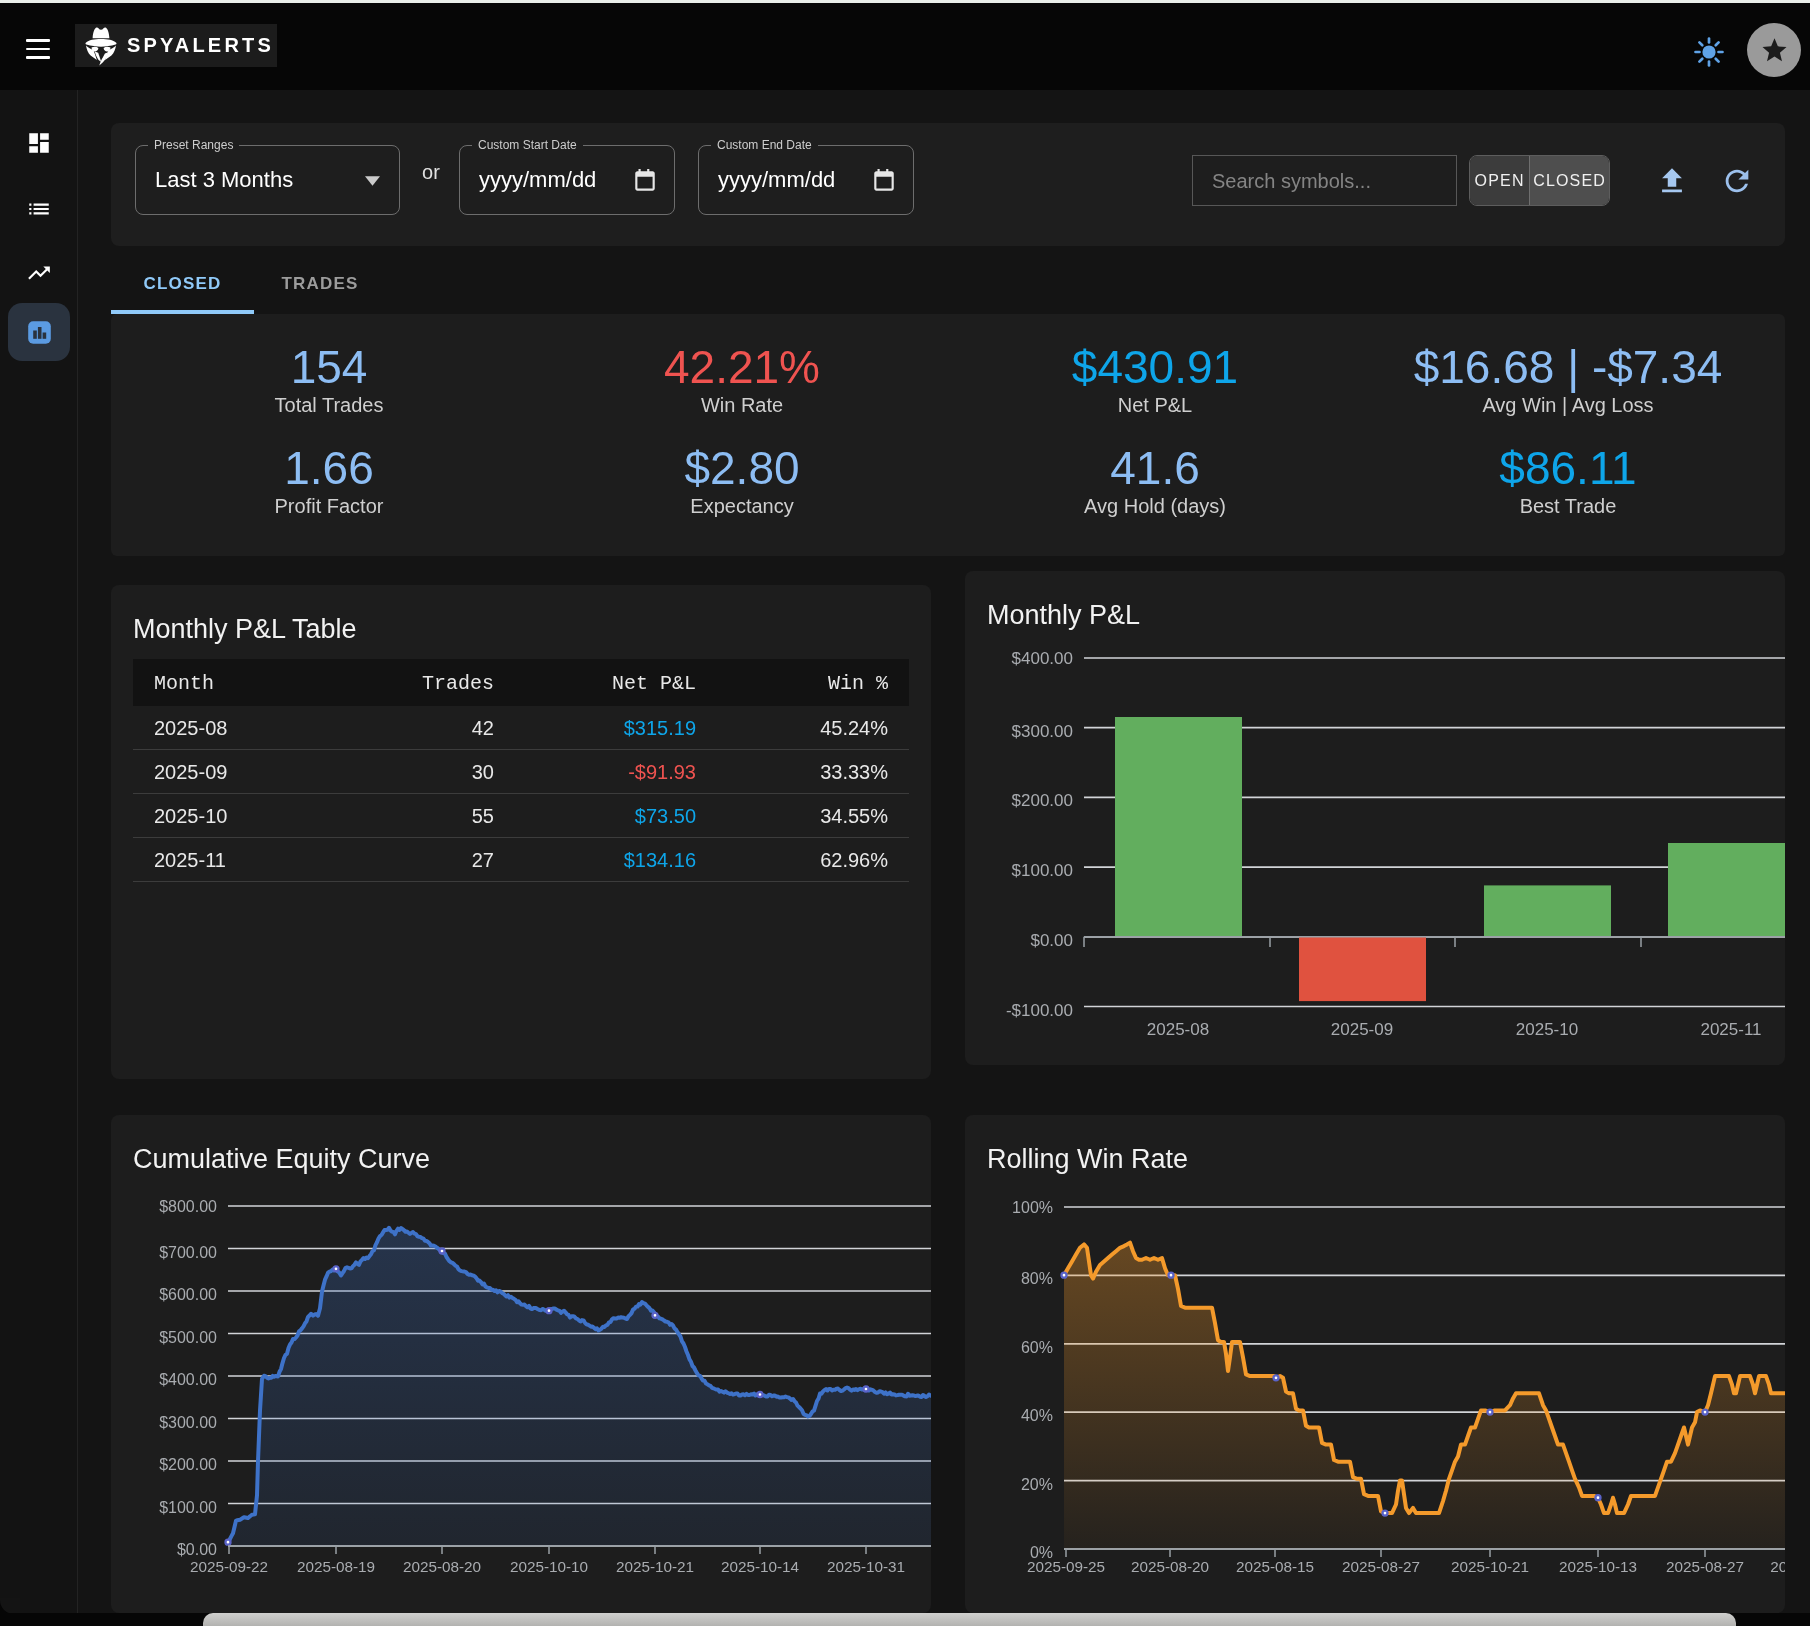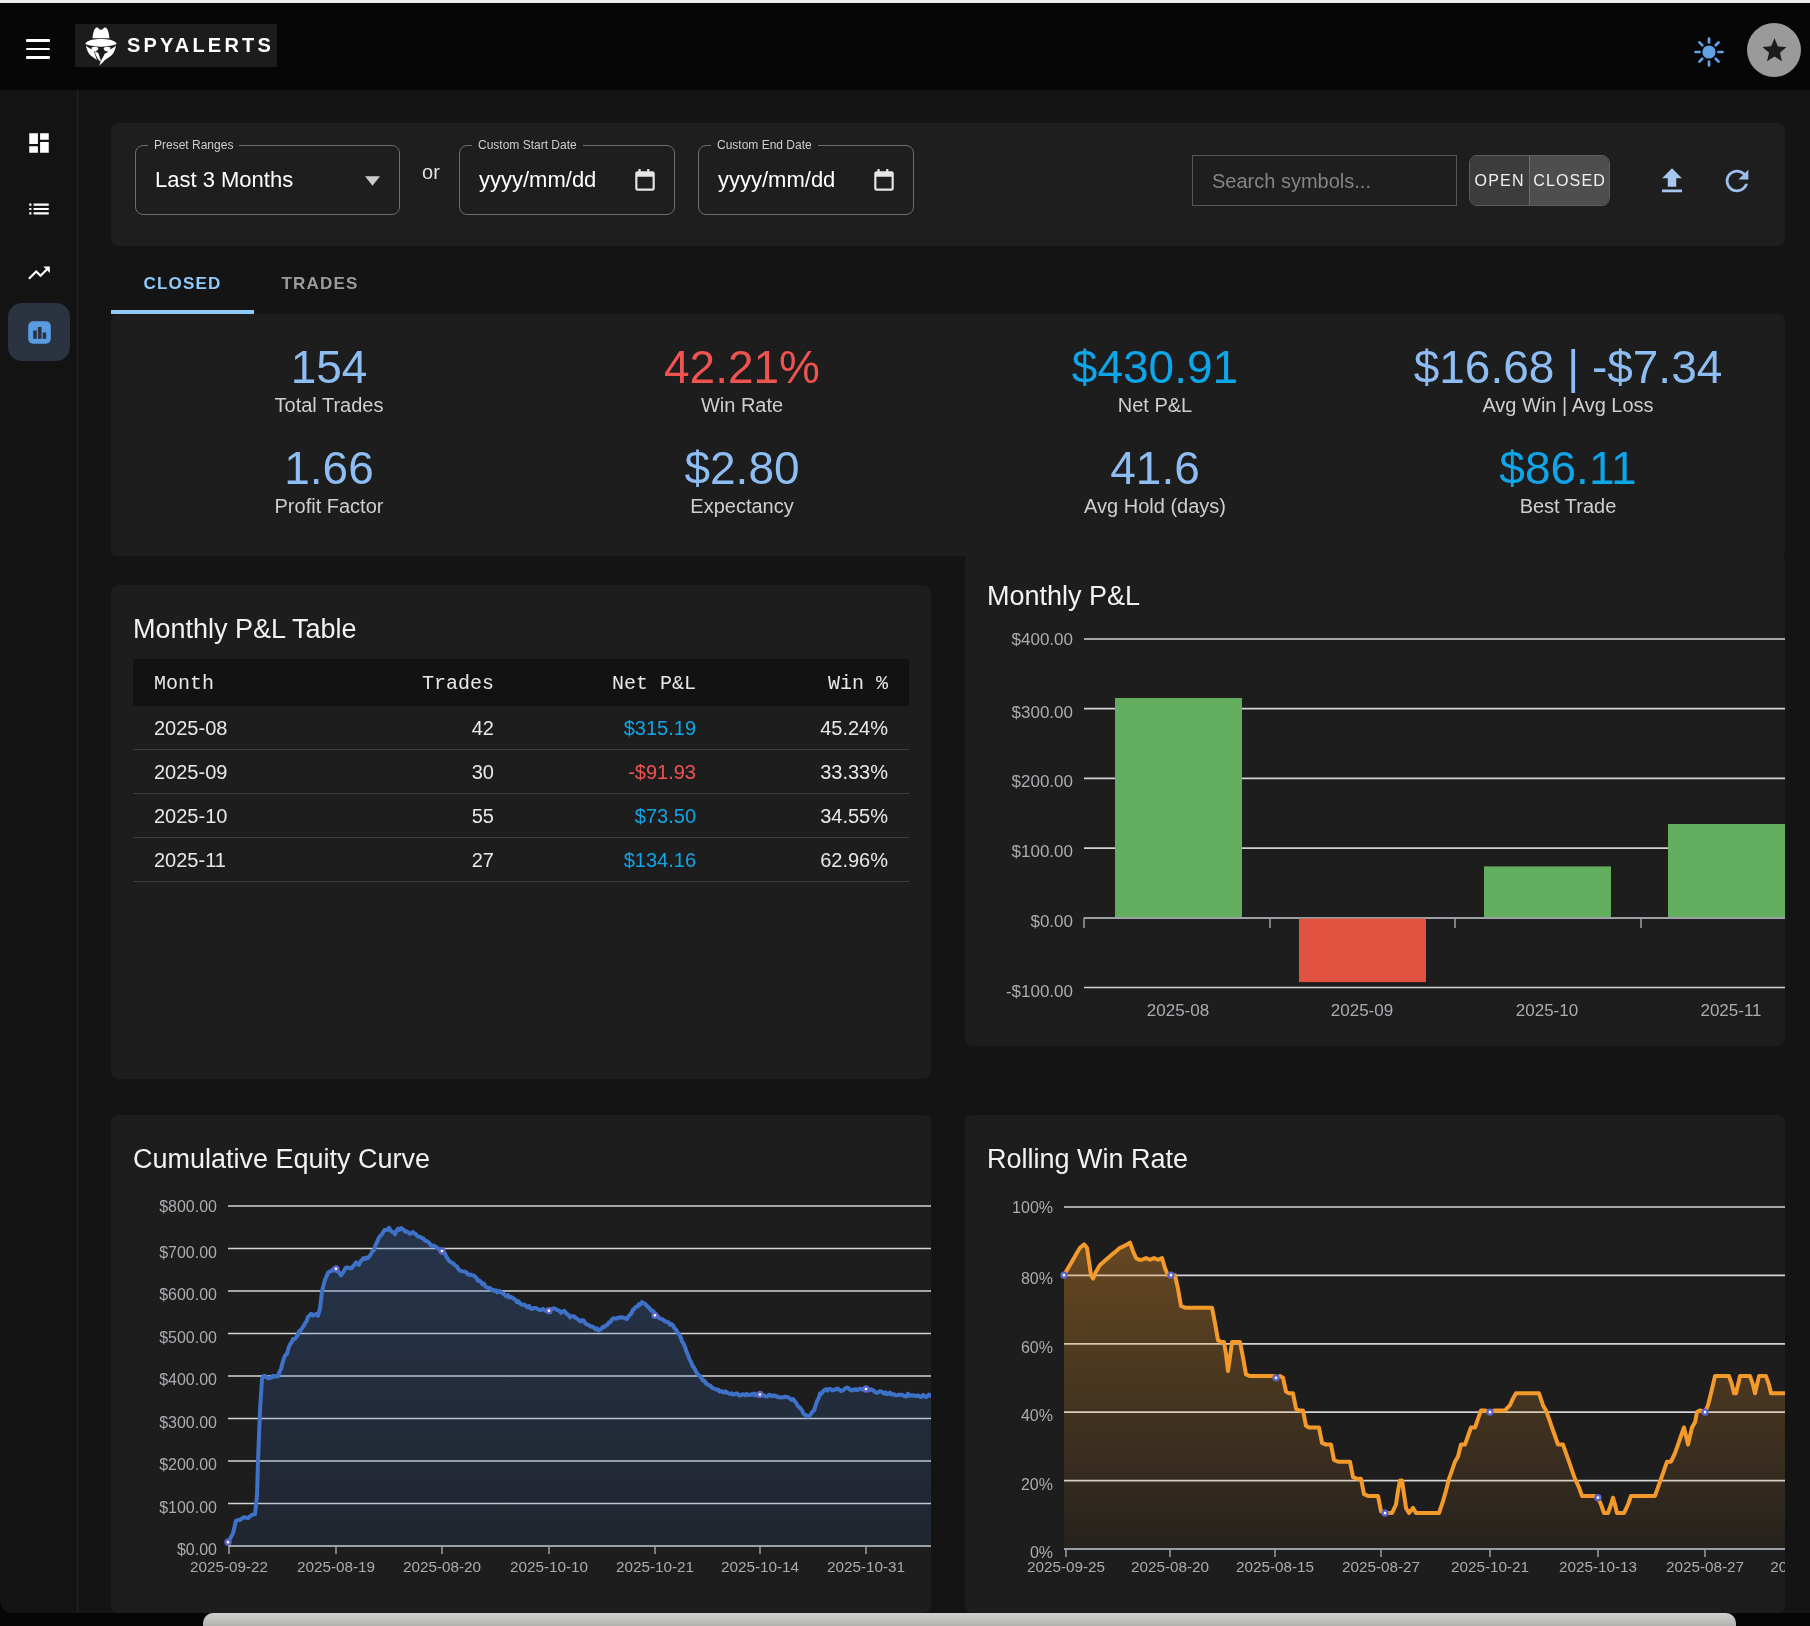--- a/index.html
+++ b/index.html
@@ -52,21 +52,21 @@
 .stat { position:absolute; width:418px; text-align:center; }
 .stat .v { font-size:46px; line-height:46px; }
 .stat .l { color:#cfcfcf; font-size:20px; margin-top:4px; }
 .c-blue { color:#8dbdf3; }
 .c-red { color:#ef5350; }
 .c-green { color:#0ea5e9; }
 
 
 .card { background:#1d1d1d; border-radius:8px; }
 #tablecard { left:111px; top:585px; width:820px; height:494px; }
-#barcard   { left:965px; top:552px; width:820px; height:494px; }
+#barcard   { left:965px; top:571px; width:820px; height:494px; }
 #eqcard    { left:111px; top:1115px; width:820px; height:498px; }
 #wrcard    { left:965px; top:1115px; width:820px; height:498px; }
 .cardtitle { position:absolute; left:22px; top:31px; color:#f2f2f2; font-size:27px; line-height:27px; }
 
 
 #pltable { position:absolute; left:22px; top:74px; width:776px; color:#e8e8e8; font-size:20px; }
 .thead { position:relative; height:47px; background:#121212;font-family:Liberation Mono, monospace; }
 .trow { position:relative; height:44px; border-bottom:1px solid #3c3c3c; }
 .cell { position:absolute; top:50%; transform:translateY(-50%); }
 .cMonth { left:21px; }

